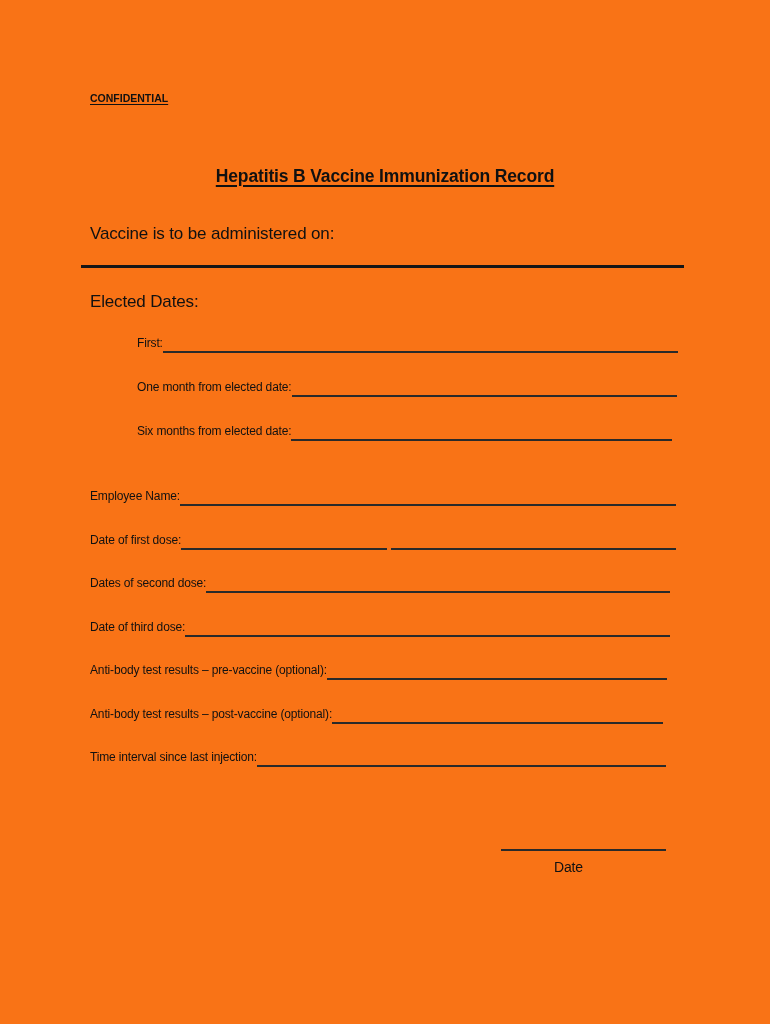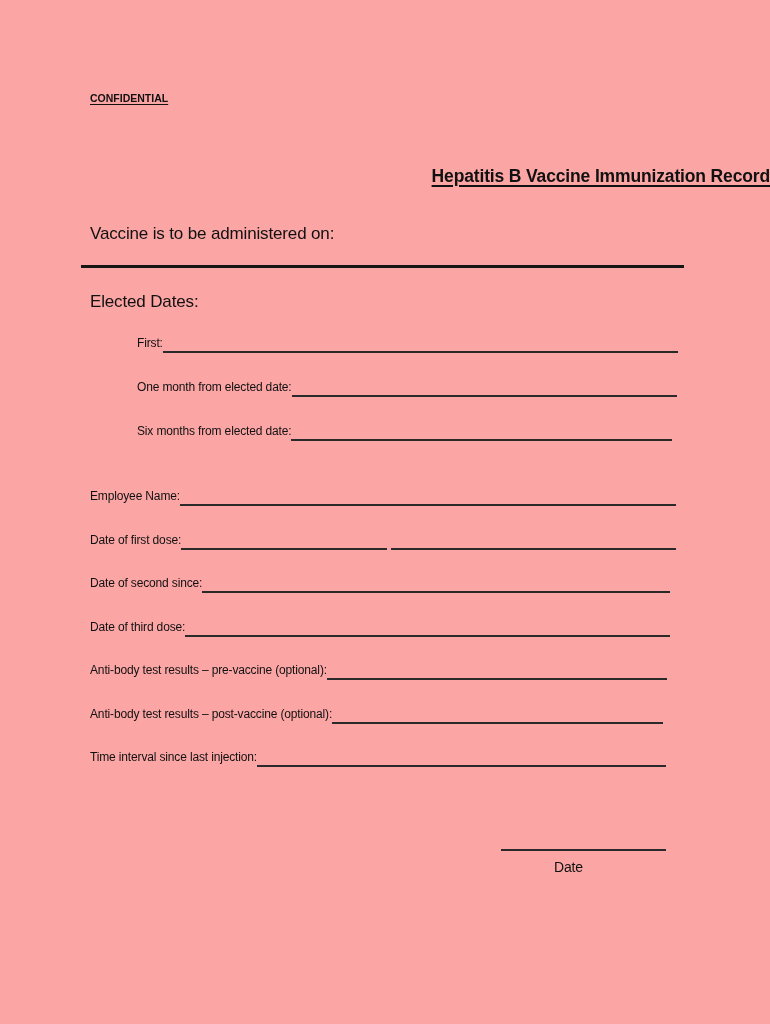--- a/index.html
+++ b/index.html
@@ -4,21 +4,21 @@
 <style>
   html, body {
     margin: 0;
     padding: 0;
     background: #ffffff;
   }
   .page {
     position: relative;
     width: 770px;
     height: 1024px;
-    background: #fca5a5;
+    background: #f97316;
     color: #111111;
     font-family: "Liberation Sans", "DejaVu Sans", sans-serif;
     letter-spacing: -0.15px;
     overflow: hidden;
   }
   .confidential {
     position: absolute;
     top: 92px;
     left: 90px;
     font-size: 10.5px;
@@ -26,21 +26,21 @@
     text-decoration: underline;
     text-underline-offset: 2px;
     letter-spacing: 0;
   }
   .title {
     position: absolute;
     top: 164px;
     left: 0;
     width: 100%;
     margin: 0;
-    text-align: right;
+    text-align: center;
     font-size: 17.5px;
     font-weight: bold;
     line-height: 24px;
     text-decoration: underline;
     text-decoration-thickness: 2px;
     text-underline-offset: 3px;
   }
   .text-line {
     position: absolute;
     font-size: 17px;
@@ -133,21 +133,21 @@
   </div>
 
   <div class="row" style="top:530px; left:90px; width:586px;text-align:center;">
     <span class="lbl">Date of first dose:</span>
     <span class="fill seg"></span>
     <span class="fill-gap"></span>
     <span class="fill"></span>
   </div>
 
   <div class="row" style="top:573px; left:90px; width:580px;">
-    <span class="lbl">Date of second since:</span>
+    <span class="lbl">Dates of second dose:</span>
     <span class="fill"></span>
   </div>
 
   <div class="row" style="top:660px; left:90px; width:577px;">
     <span class="lbl">Anti-body test results – pre-vaccine (optional):</span>
     <span class="fill"></span>
   </div>
 
   <div class="row" style="top:617px; left:90px; width:580px;">
     <span class="lbl">Date of third dose:</span>

